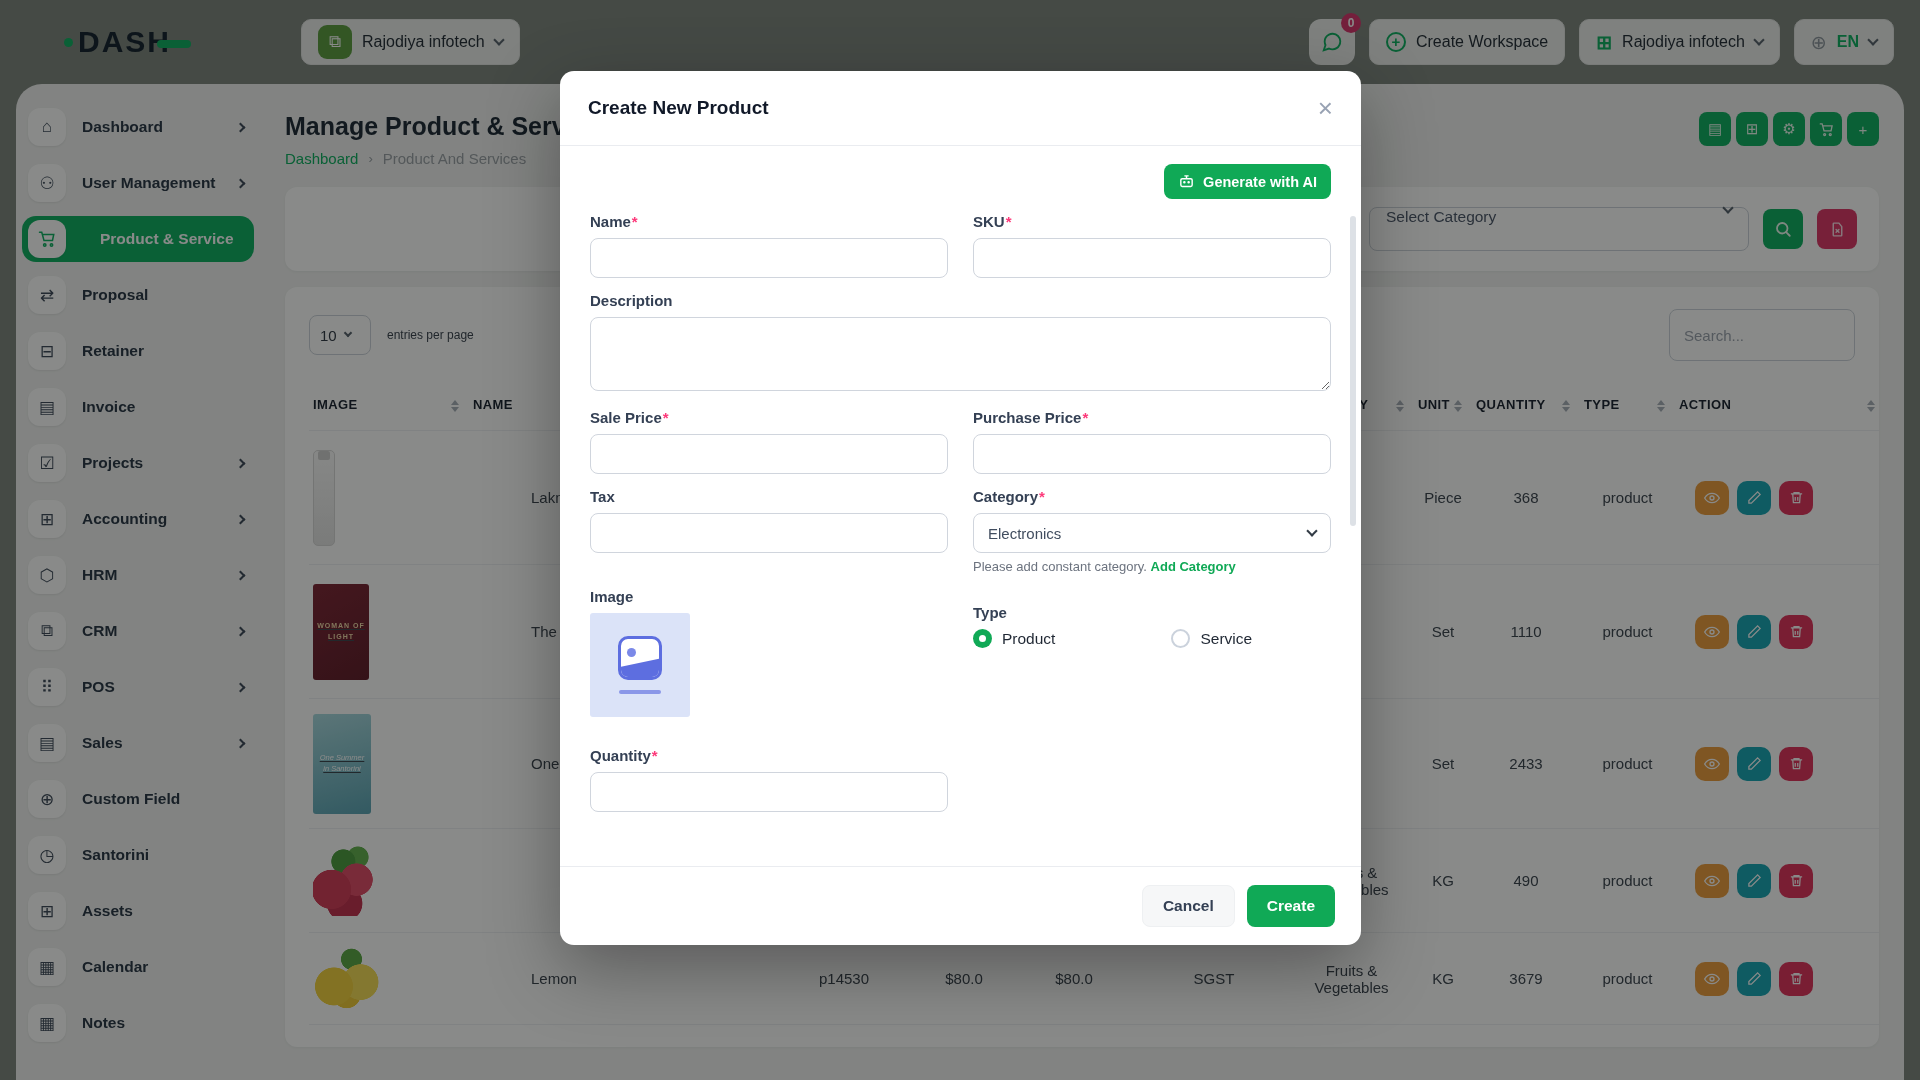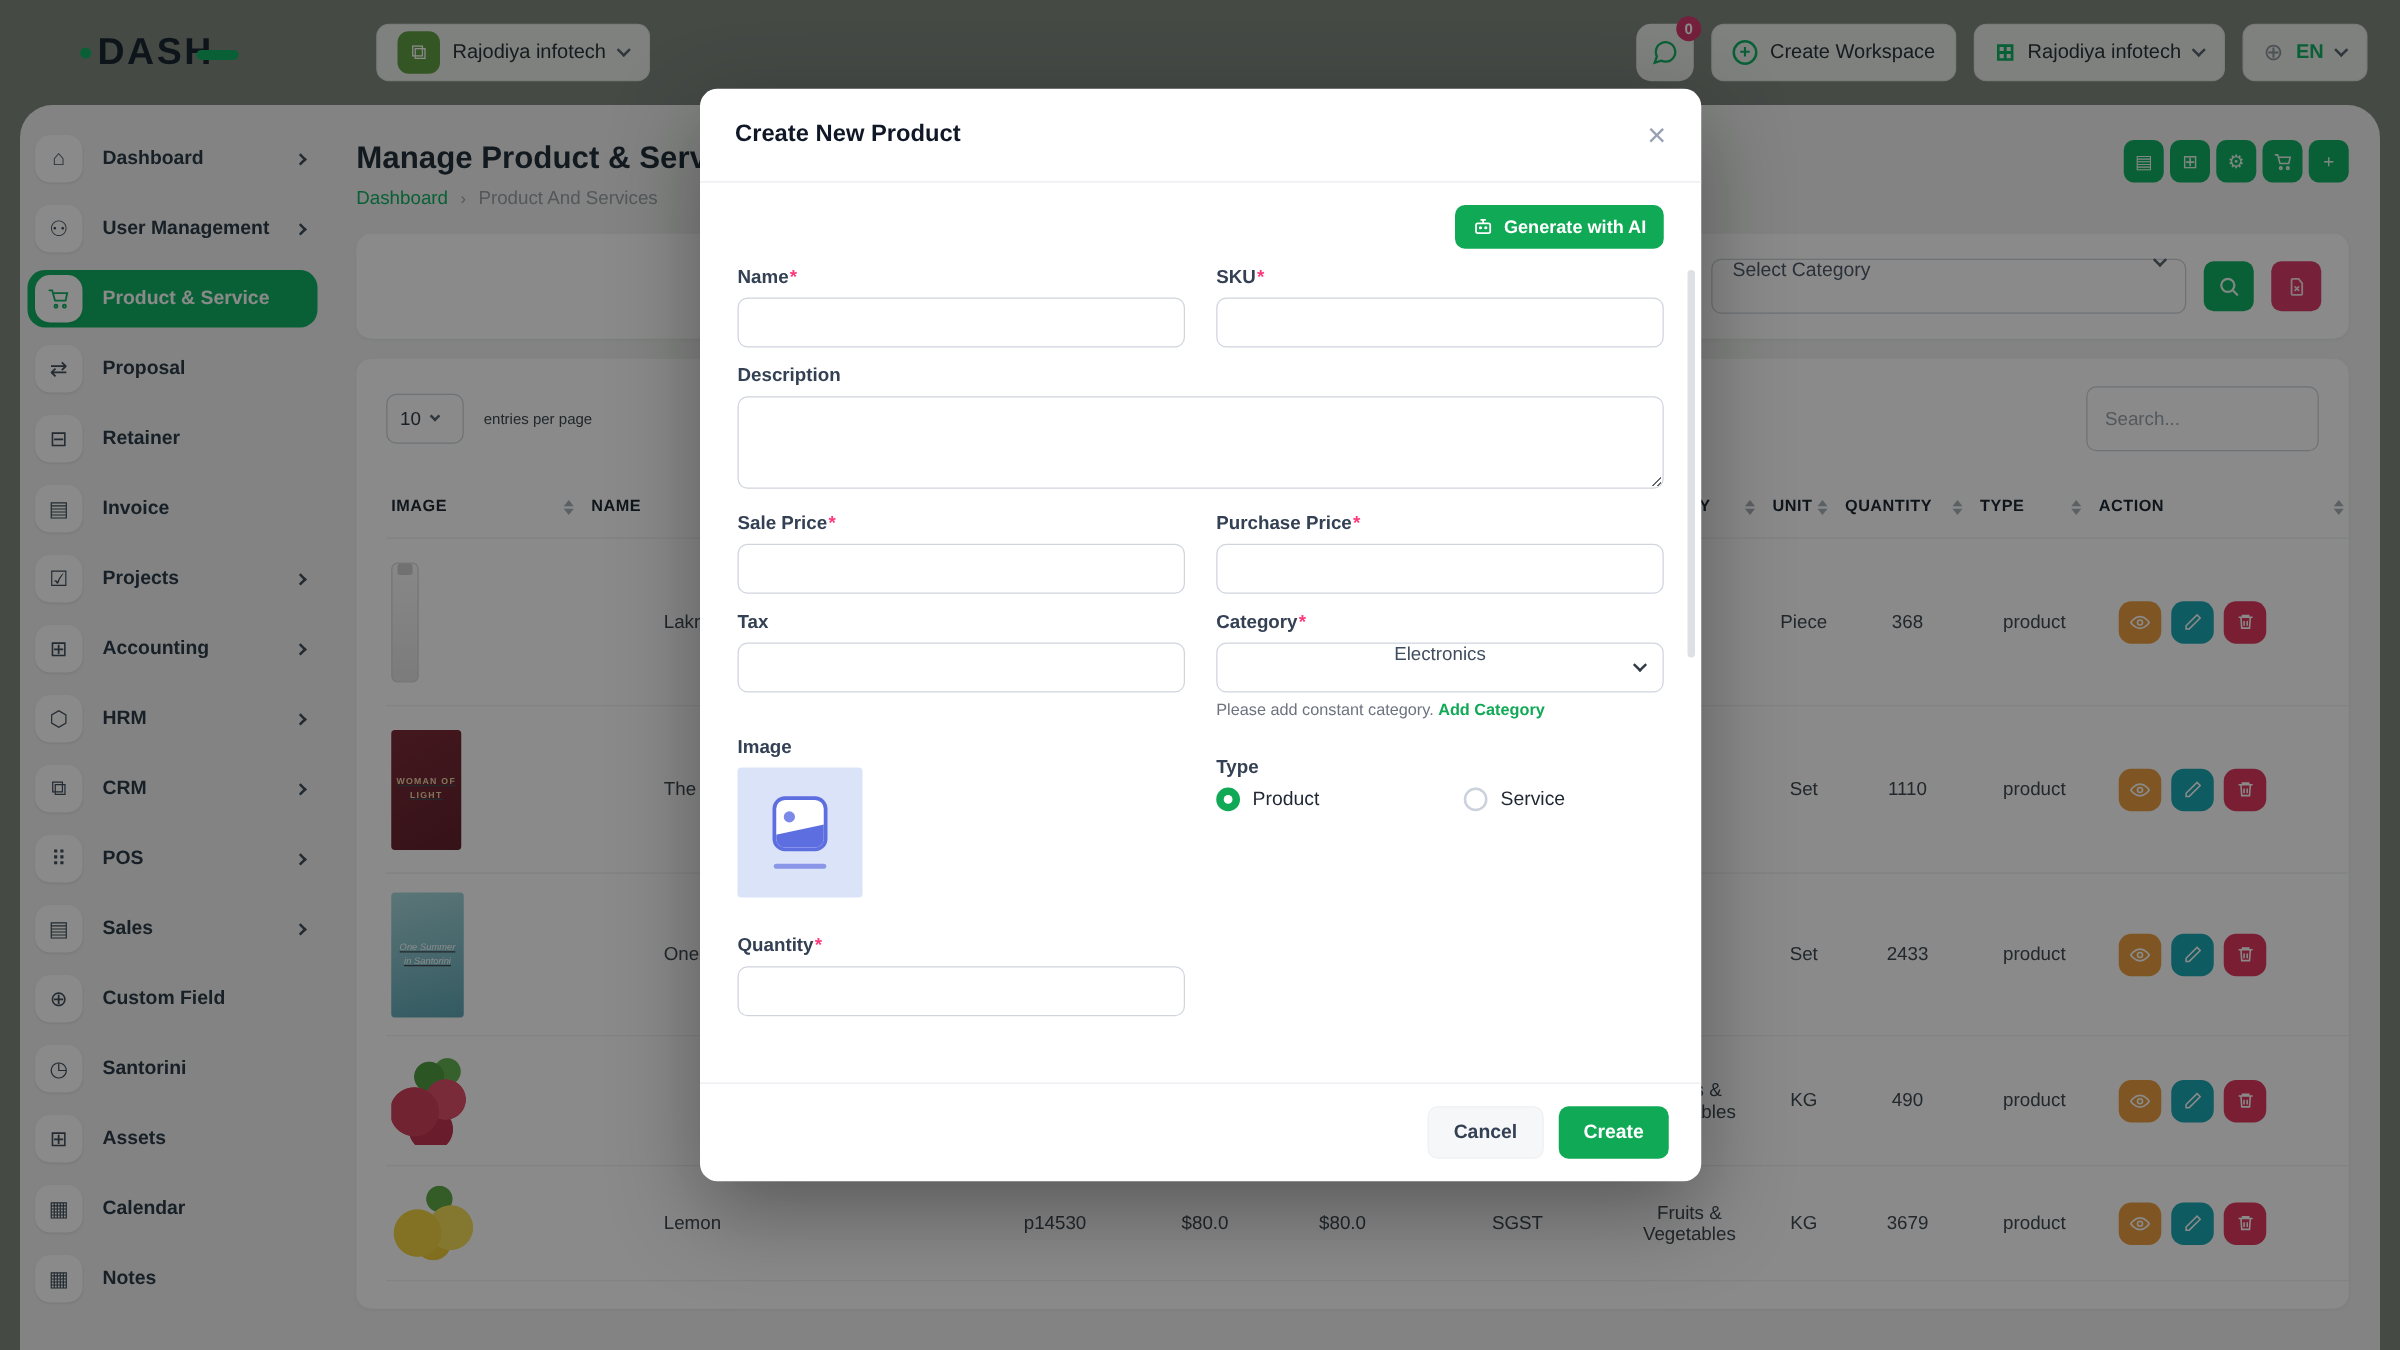--- a/index.html
+++ b/index.html
@@ -27,21 +27,21 @@
 
   
   .panel { position:absolute; left:16px; right:16px; top:84px; bottom:0; background:#f1f2f1; border-radius:26px 26px 0 0; }
 
   
   .sidebar { position:absolute; left:6px; top:20px; width:232px; }
   .side-item { display:flex; align-items:center; height:46px; margin-bottom:10px; padding:0 10px 0 6px; border-radius:14px; cursor:pointer; }
   .side-chip { width:38px; height:38px; border-radius:12px; background:#fff; box-shadow:0 1px 2px rgba(20,30,40,.08); display:flex; align-items:center; justify-content:center; font-size:17px; color:#3c4858; flex:0 0 38px; }
   .side-label { margin-left:16px; font-size:15.5px; font-weight:600; color:#273444; }
   .side-chev { margin-left:auto; width:7px; height:7px; border-right:2px solid #3c4858; border-bottom:2px solid #3c4858; transform:rotate(-45deg); }
-  .side-item.active { background:#0caf60; }
+  .side-item.active { background:#0caf60;gap:18px; }
   .side-item.active .side-label { color:#fff; }
   .side-item.active .side-chip { color:#0caf60; }
 
   
   .main { position:absolute; left:269px; top:28px; right:25px; }
   .page-head { display:flex; align-items:flex-start; }
   .page-title { font-size:25px; font-weight:bold; color:#1b2734; }
   .crumbs { margin-top:9px; font-size:15px; display:flex; gap:10px; align-items:center; }
   .crumb-home { color:#0caf60; }
   .crumb-sep { color:#9aa0a6; font-size:13px; }
@@ -114,21 +114,21 @@
   .modal-close { margin-left:auto; font-size:26px; color:#98a2b3; line-height:1; cursor:pointer; }
   .modal-body { flex:1; padding:18px 30px 0 30px; position:relative; }
   .mscroll { position:absolute; right:5px; top:70px; width:6px; height:310px; background:#dde1e6; border-radius:3px; }
   .gen-row { display:flex; justify-content:flex-end; }
   .gen-btn { display:flex; align-items:center; gap:8px; background:#10a956; color:#fff; font-size:14.5px; font-weight:600; border:none; border-radius:8px; padding:9px 14px; cursor:pointer; }
   .fgrid { display:grid; grid-template-columns:358px 358px; column-gap:25px; }
   .flabel { font-size:15px; font-weight:600; color:#344054; margin:14px 0 8px 0; }
   .req { color:#fd397a; margin-left:1px; }
   .f-input { width:100%; height:40px; border:1px solid #d0d5dd; border-radius:8px; padding:0 12px; font-size:15px; color:#344054; outline:none; background:#fff; }
   .f-area { width:741px; height:74px; border:1px solid #d0d5dd; border-radius:8px; padding:8px 12px; font-size:15px; resize:both; outline:none; }
-  .f-select { width:100%; height:40px; border:1px solid #d0d5dd; border-radius:8px; display:flex; align-items:center; padding:0 14px; font-size:15px; color:#414d5f;flex-direction:column; }
+  .f-select { width:100%; height:40px; border:1px solid #d0d5dd; border-radius:8px; display:flex; align-items:center; padding:0 14px; font-size:15px; color:#414d5f; }
   .f-select .chev { margin-left:auto; border-color:#333c46; }
   .hint { font-size:13px; color:#6c737f; margin-top:6px; }
   .hint a { color:#10a956; font-weight:700; text-decoration:none; }
   .img-box { width:100px; height:104px; background:#dbe3f8; border-radius:3px; display:flex; flex-direction:column; align-items:center; justify-content:center; gap:10px; }
   .img-ico { width:44px; height:44px; border:3px solid #5d6ee0; border-radius:10px; background:#fff; position:relative; overflow:hidden; }
   .img-ico::before { content:""; position:absolute; left:6px; top:9px; width:9px; height:9px; border-radius:50%; background:#7b89e8; }
   .img-ico::after { content:""; position:absolute; left:-4px; bottom:-10px; width:46px; height:24px; background:#5d6ee0; transform:rotate(-12deg); }
   .img-cap { width:42px; height:4px; border-radius:2px; background:#8a97e8; }
   .radio-row { display:flex; align-items:center; gap:116px; margin-top:6px; }
   .radio-opt { display:flex; align-items:center; gap:10px; font-size:15.5px; color:#1f2733; }

